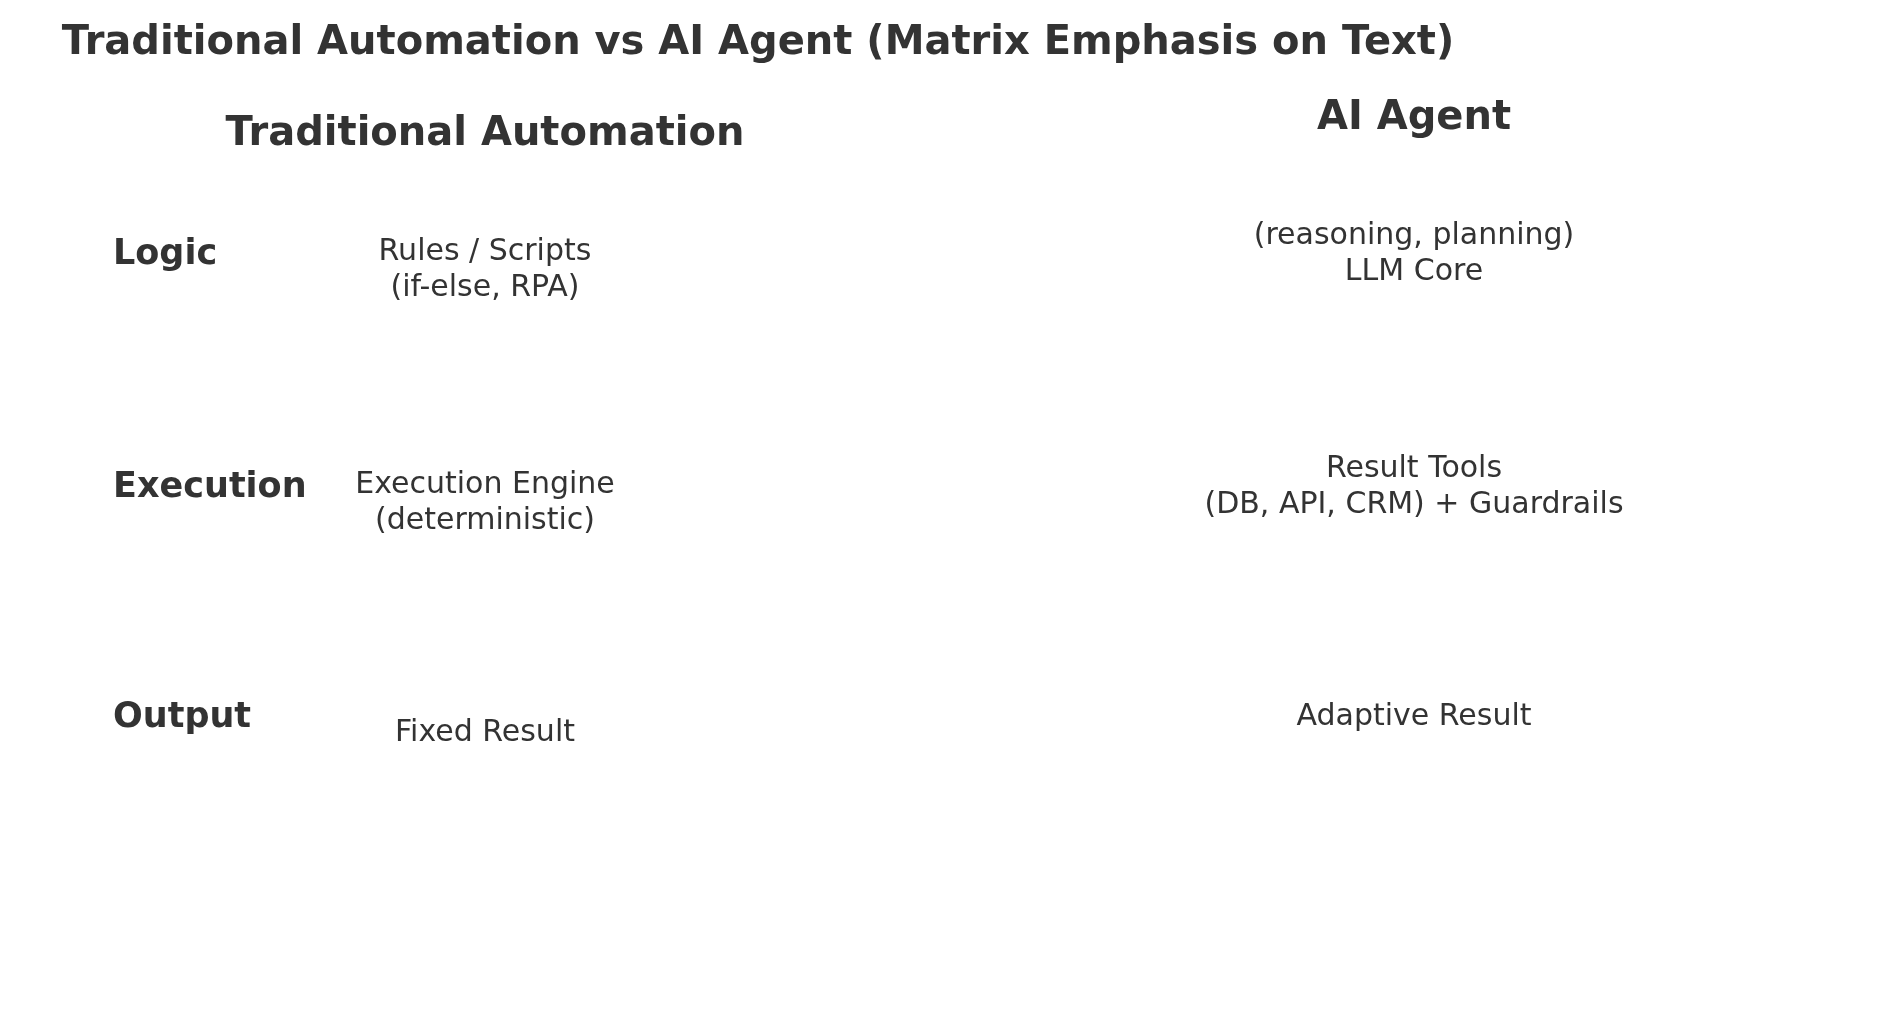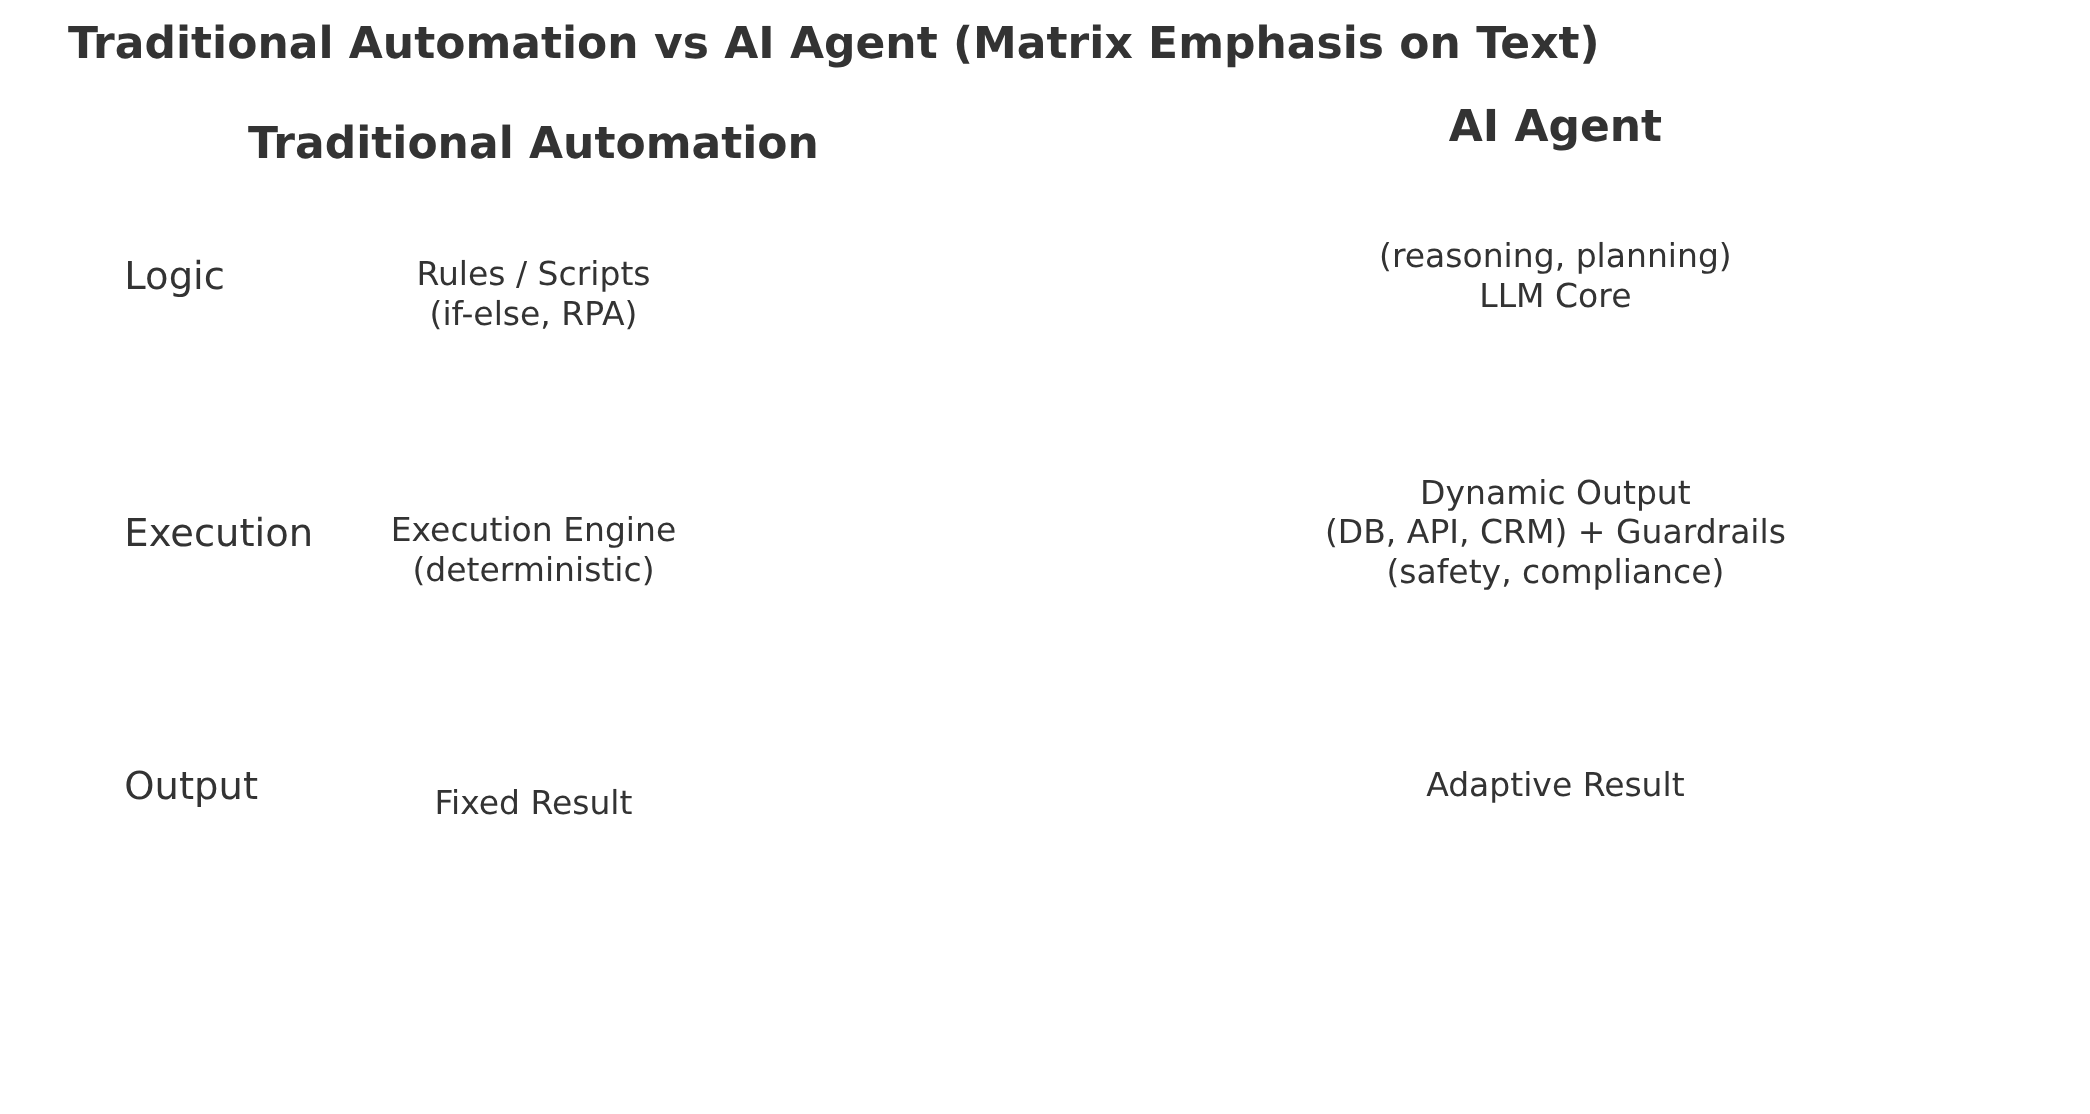--- a/index.html
+++ b/index.html
@@ -41,21 +41,21 @@
     font-weight: bold;
     white-space: nowrap;
   }
   .col-1 { left: 485px; margin-top: 16px; }
   .col-2 { left: 1414px; }
   .row-label {
     position: absolute;
     left: 113px;
     transform: translateY(-50%);
     font-size: 35px;
-    font-weight: normal;
+    font-weight: bold;
     white-space: nowrap;
   }
   .cell {
     position: absolute;
     transform: translate(-50%, -50%);
     font-size: 30px;
     line-height: 36px;
     text-align: center;
     white-space: nowrap;
   }
@@ -82,23 +82,22 @@
     <div>(reasoning, planning)</div>
     <div>LLM Core</div>
   </div>
 
   <div class="row-label row-execution">Execution</div>
   <div class="cell col-1 row-execution">
     <div>Execution Engine</div>
     <div>(deterministic)</div>
   </div>
   <div class="cell col-2 row-execution">
-    <div>Dynamic Output</div>
+    <div>Result Tools</div>
     <div>(DB, API, CRM) + Guardrails</div>
-    <div>(safety, compliance)</div>
   </div>
 
   <div class="row-label row-output">Output</div>
   <div class="cell col-1 row-output">
     <div>Fixed Result</div>
   </div>
   <div class="cell col-2 row-output">
     <div>Adaptive Result</div>
   </div>
 

